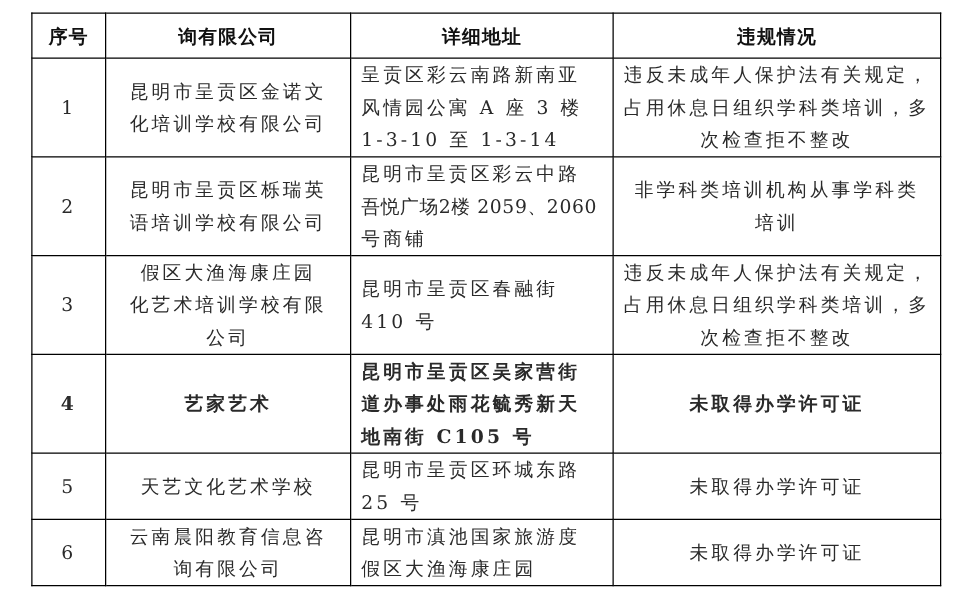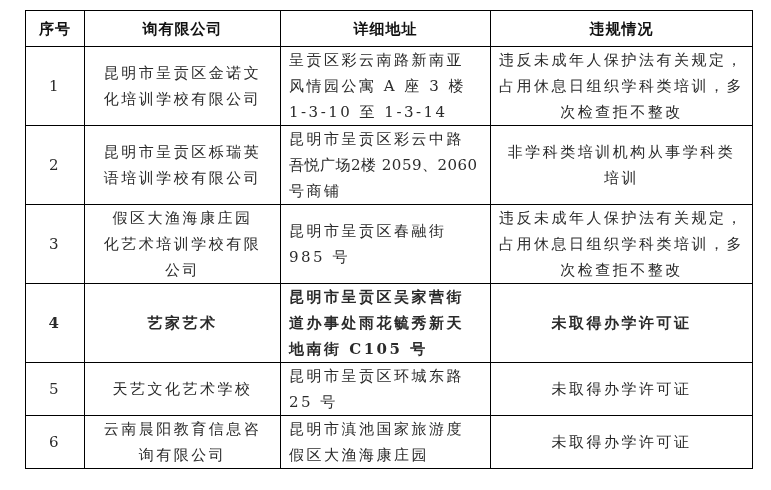--- a/index.html
+++ b/index.html
@@ -111,21 +111,21 @@
     </tr>
     <tr class="r3">
       <td class="no">3</td>
       <td class="name">
         <span class="line">假区大渔海康庄园</span>
         <span class="line">化艺术培训学校有限</span>
         <span class="line">公司</span>
       </td>
       <td class="addr">
         <span class="line">昆明市呈贡区春融街</span>
-        <span class="line">985 号</span>
+        <span class="line">410 号</span>
       </td>
       <td class="viol">
         <span class="line">违反未成年人保护法有关规定，</span>
         <span class="line">占用休息日组织学科类培训，多</span>
         <span class="line">次检查拒不整改</span>
       </td>
     </tr>
     <tr class="r4">
       <td class="no">4</td>
       <td class="name">

